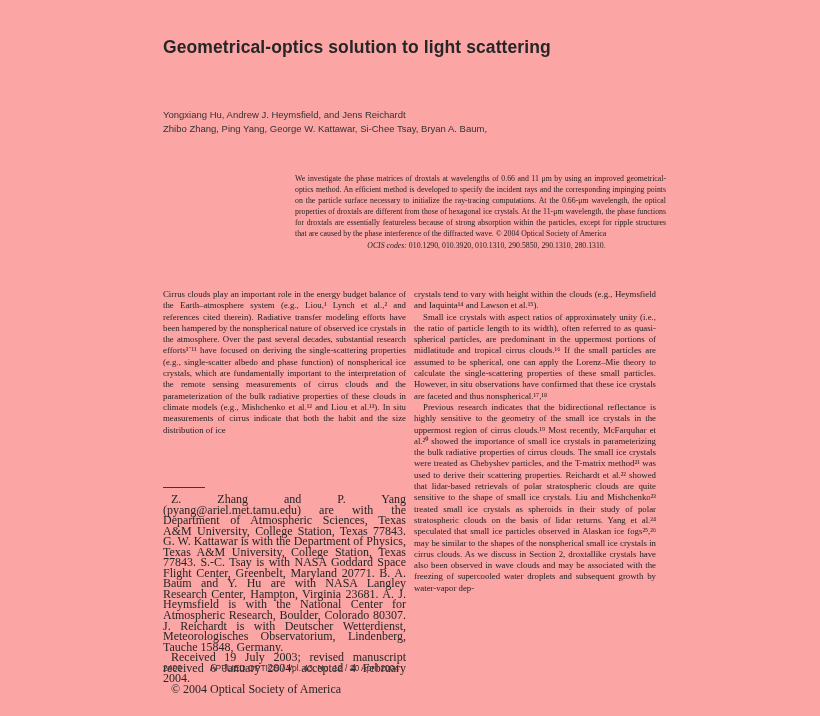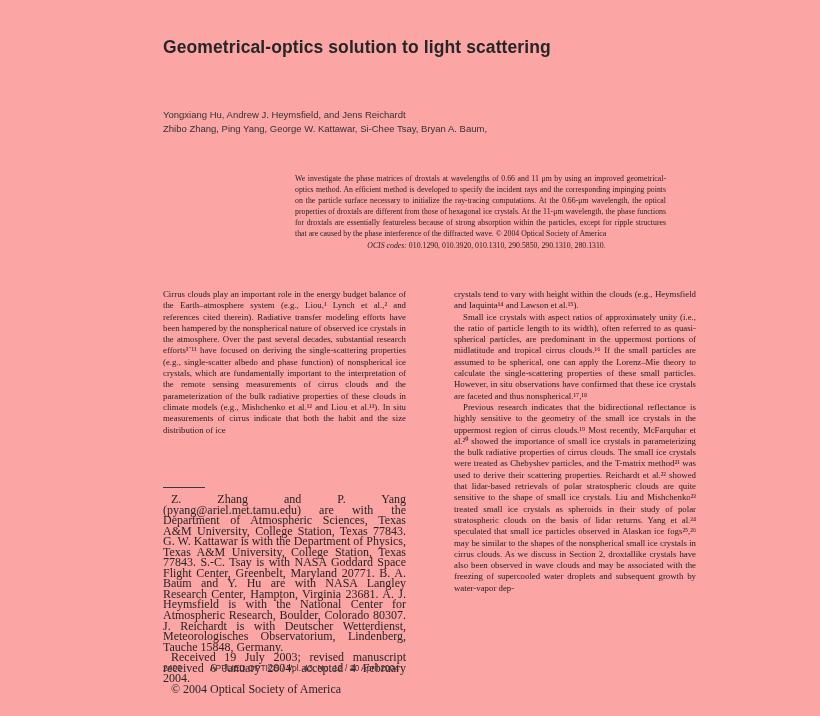--- a/index.html
+++ b/index.html
@@ -55,21 +55,21 @@
   .col {
     position: absolute;
     top: 289px;
     width: 243px;
     font-size: 8.8px;
     line-height: 11.3px;
     text-align: justify;
     color: #222;
   }
   .col-left  { left: 163px; }
-  .col-right { left: 414px; width: 242px; margin-left: 40px; }
+  .col-right { left: 414px; width: 242px; }
   .section-heading {
     font-family: "Liberation Sans", sans-serif;
     font-weight: 700;
     font-size: 8.8px;
     margin-bottom: 5px;
     text-align: left;
     color: #262626;
   }
   .section-heading .heading-number { margin-right: 7px; }
   .body-par { margin: 0; }

